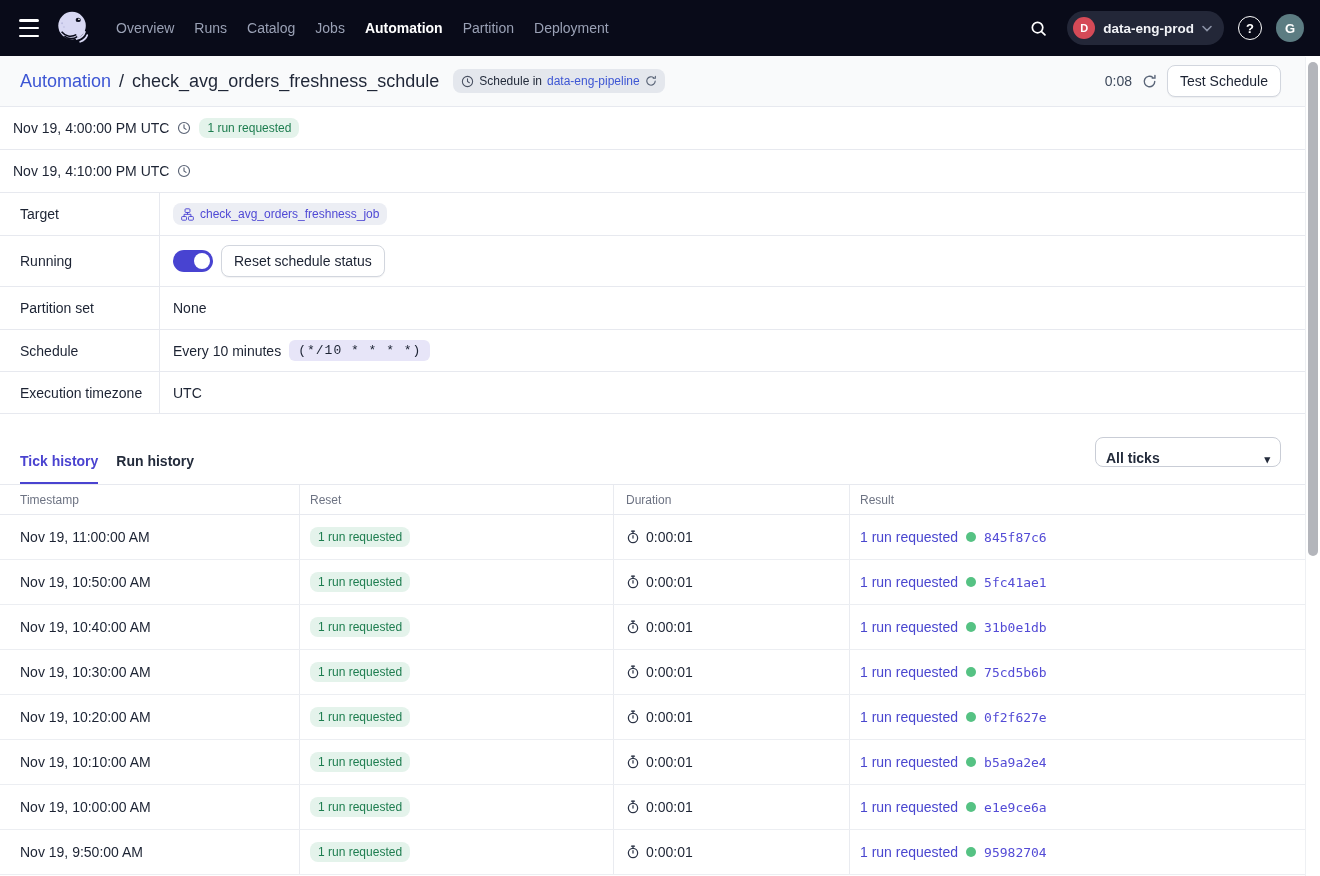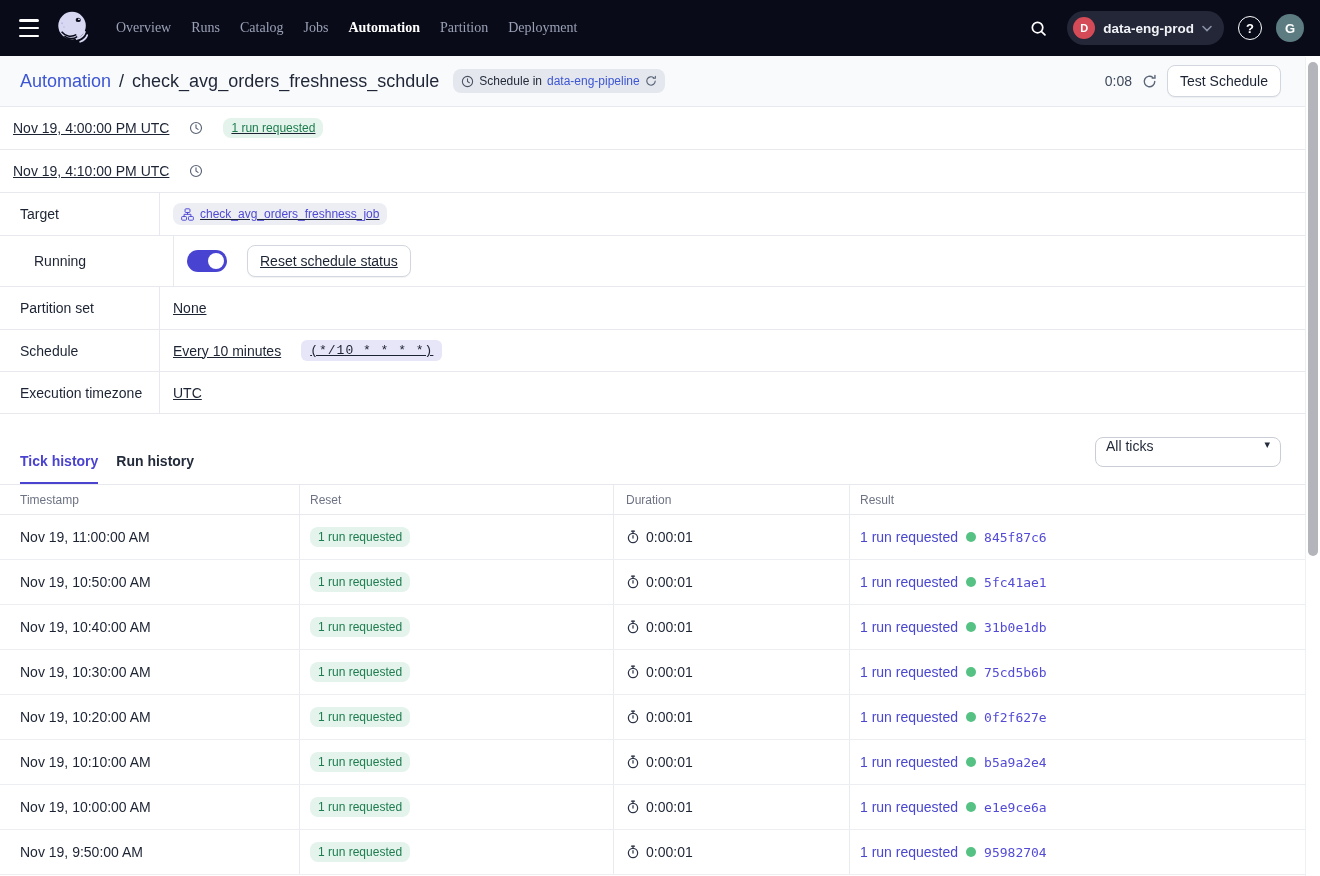--- a/index.html
+++ b/index.html
@@ -5,21 +5,21 @@
   * { margin:0; padding:0; box-sizing:border-box; }
   html,body { width:1320px; height:876px; overflow:hidden; }
   body { font-family:"Liberation Sans", sans-serif; background:#ffffff; color:#1c2333; position:relative; }
   a { text-decoration:none; cursor:pointer; }
 
   
   .topnav { height:56px; background:#090b19; display:flex; align-items:center; padding:0 16px; }
   .hamburger { width:26px; height:20px; background:none; border:none; cursor:pointer; display:flex; flex-direction:column; justify-content:space-between; padding:1px 3px; }
   .hamburger span { display:block; height:2.5px; background:#ffffff; border-radius:2px; }
   .logo { width:38px; height:38px; margin:0 24px 0 12px; display:flex; align-items:center; justify-content:center; cursor:pointer; }
-  .nav-items { display:flex; align-items:center;font-family:Liberation Serif, serif; }
+  .nav-items { display:flex; align-items:center; }
   .nav-item { font-size:14px; color:#9aa1b5; margin-right:20px; padding:6px 0; }
   .nav-item.active { color:#ffffff; font-weight:700; }
   .nav-right { margin-left:auto; display:flex; align-items:center; gap:14px; }
   .icon-btn { background:none; border:none; color:#fff; cursor:pointer; display:flex; align-items:center; justify-content:center; width:30px; height:30px; }
   .ws-pill { display:flex; align-items:center; gap:8px; background:#232738; border:none; border-radius:17px; height:34px; padding:0 12px 0 6px; cursor:pointer; }
   .ws-badge { width:22px; height:22px; border-radius:50%; background:#d54a57; color:#fff; font-size:11px; font-weight:700; display:flex; align-items:center; justify-content:center; }
   .ws-name { color:#f2f3f7; font-size:13.5px; font-weight:600; }
   .chev { color:#8b92a5; display:flex; }
   .help-circle { width:24px; height:24px; border:1.7px solid #ffffff; border-radius:50%; color:#fff; font-size:13px; font-weight:700; display:flex; align-items:center; justify-content:center; background:none; cursor:pointer; }
   .avatar { width:28px; height:28px; border-radius:50%; background:#5c7c82; color:#fff; font-size:13px; font-weight:600; border:none; display:flex; align-items:center; justify-content:center; cursor:pointer; }
@@ -37,40 +37,40 @@
   .sched-badge .clock { color:#4a5162; display:flex; }
   .sched-badge a { color:#3d56d4; }
   .sched-badge .refresh { color:#5a6578; display:flex; }
   .header-right { margin-left:auto; display:flex; align-items:center; gap:10px; }
   .countdown { font-size:14px; color:#3f4a5c; }
   .refresh-icon { color:#5a6578; display:flex; cursor:pointer; }
   .btn { background:#fff; border:1px solid #d2d6de; border-radius:8px; height:32px; padding:0 12px; font-size:14px; color:#1c2333; font-family:inherit; cursor:pointer; box-shadow:0 1px 1px rgba(16,22,40,.05);text-align:center; }
 
   
   .drow { display:flex; border-bottom:1px solid #e7e9ef; height:43px; }
-  .drow.tall { height:51px;padding-left:14px; }
+  .drow.tall { height:51px; }
   .drow.short { height:42px; }
   .dlabel { width:160px; flex:0 0 160px; border-right:1px solid #e7e9ef; display:flex; align-items:center; padding-left:20px; font-size:14px; color:#1c2333; }
-  .dvalue { flex:1; display:flex; align-items:center; padding-left:13px; gap:20px; font-size:14px; color:#1c2333;text-decoration:underline; }
+  .dvalue { flex:1; display:flex; align-items:center; padding-left:13px; gap:8px; font-size:14px; color:#1c2333; }
   .clock-ic { color:#5a6375; display:flex; }
   .pill-green { background:#e4f3eb; color:#1d7d4f; font-size:12px; border-radius:8px; padding:3px 8px; white-space:nowrap; }
   .target-pill { display:flex; align-items:center; gap:6px; background:#eceef4; border-radius:8px; padding:4px 8px; color:#4f49d5; font-size:12px; }
   .target-pill .jobic { display:flex; color:#4f49d5; }
   .toggle { width:40px; height:22px; border-radius:11px; background:#c9cdd6; position:relative; cursor:pointer; flex:0 0 40px; }
   .toggle.on { background:#4843d1; }
   .toggle .knob { position:absolute; top:3px; left:3px; width:16px; height:16px; border-radius:50%; background:#fff; }
   .toggle.on .knob { left:auto; right:3px; }
   .cron-pill { background:#e7e5f8; border-radius:6px; padding:3px 9px; font-family:"Liberation Mono", monospace; font-size:13px; color:#1c2333; letter-spacing:1px; }
 
   
   .tabs-row { height:70px; display:flex; align-items:center; justify-content:space-between; padding:6px 24px 0 20px; }
   .tabs { display:flex; gap:18px; align-self:flex-end; }
   .tab { font-size:14px; font-weight:700; color:#232b3b; padding-bottom:13px; border-bottom:2px solid transparent; cursor:pointer; }
   .tab.active { color:#4a43d0; border-bottom-color:#4a43d0; }
-  .select { display:flex; align-items:flex-start; justify-content:space-between; width:186px; height:30px; background:#fff; border:1px solid #c9cdd6; border-radius:8px; padding:0 10px; font-size:14px; font-weight:400; color:#232b3b; font-family:inherit; cursor:pointer; }
+  .select { display:flex; align-items:flex-end; justify-content:space-between; width:186px; height:30px; background:#fff; border:1px solid #c9cdd6; border-radius:8px; padding:0 10px; font-size:14px; font-weight:700; color:#232b3b; font-family:inherit; cursor:pointer; }
   .select .caret { color:#232b3b; font-size:11px; }
 
   
   .thead { display:flex; border-top:1px solid #e7e9ef; border-bottom:1px solid #e7e9ef; height:31px; }
   .th { font-size:12px; color:#6d7383; display:flex; align-items:center; }
   .trow { display:flex; height:45px; border-bottom:1px solid #eceef2; }
   .td { display:flex; align-items:center; font-size:14px; color:#1c2333; }
   .c1 { width:300px; flex:0 0 300px; padding-left:20px; border-right:1px solid #e9ebf0; }
   .c2 { width:314px; flex:0 0 314px; padding-left:10px; border-right:1px solid #e9ebf0; }
   .c3 { width:236px; flex:0 0 236px; padding-left:12px; border-right:1px solid #e9ebf0; }

